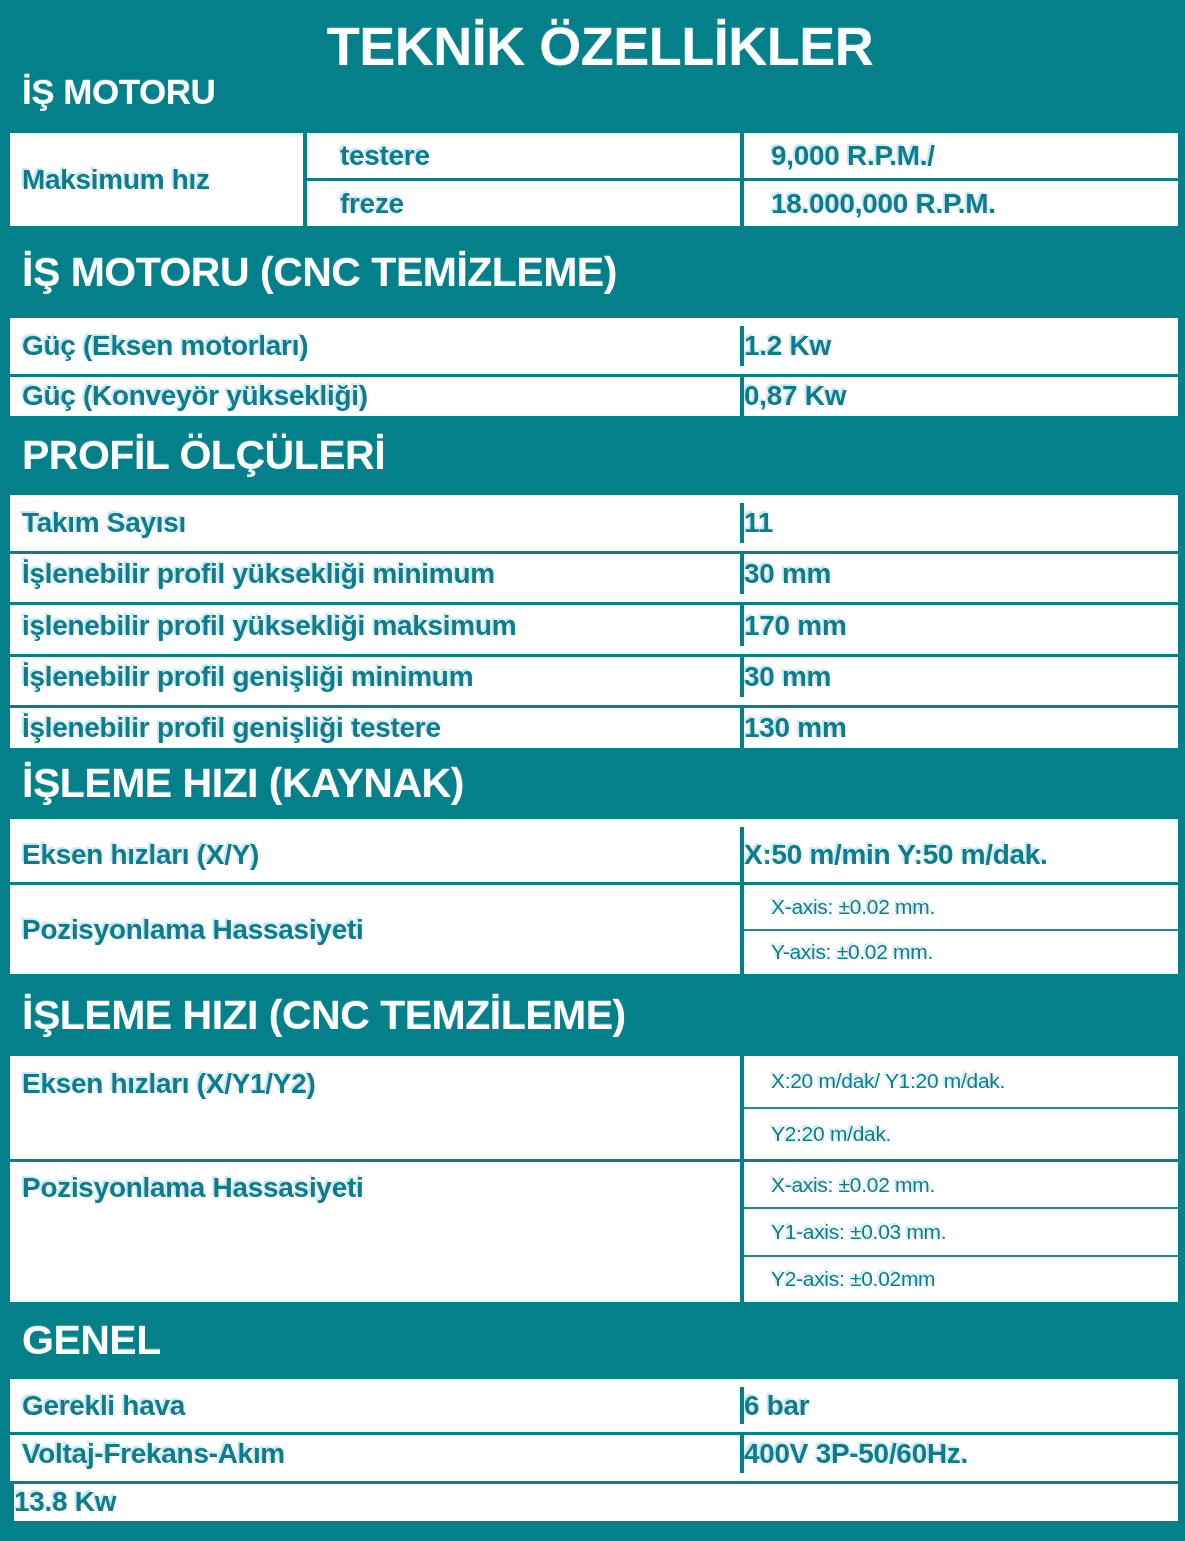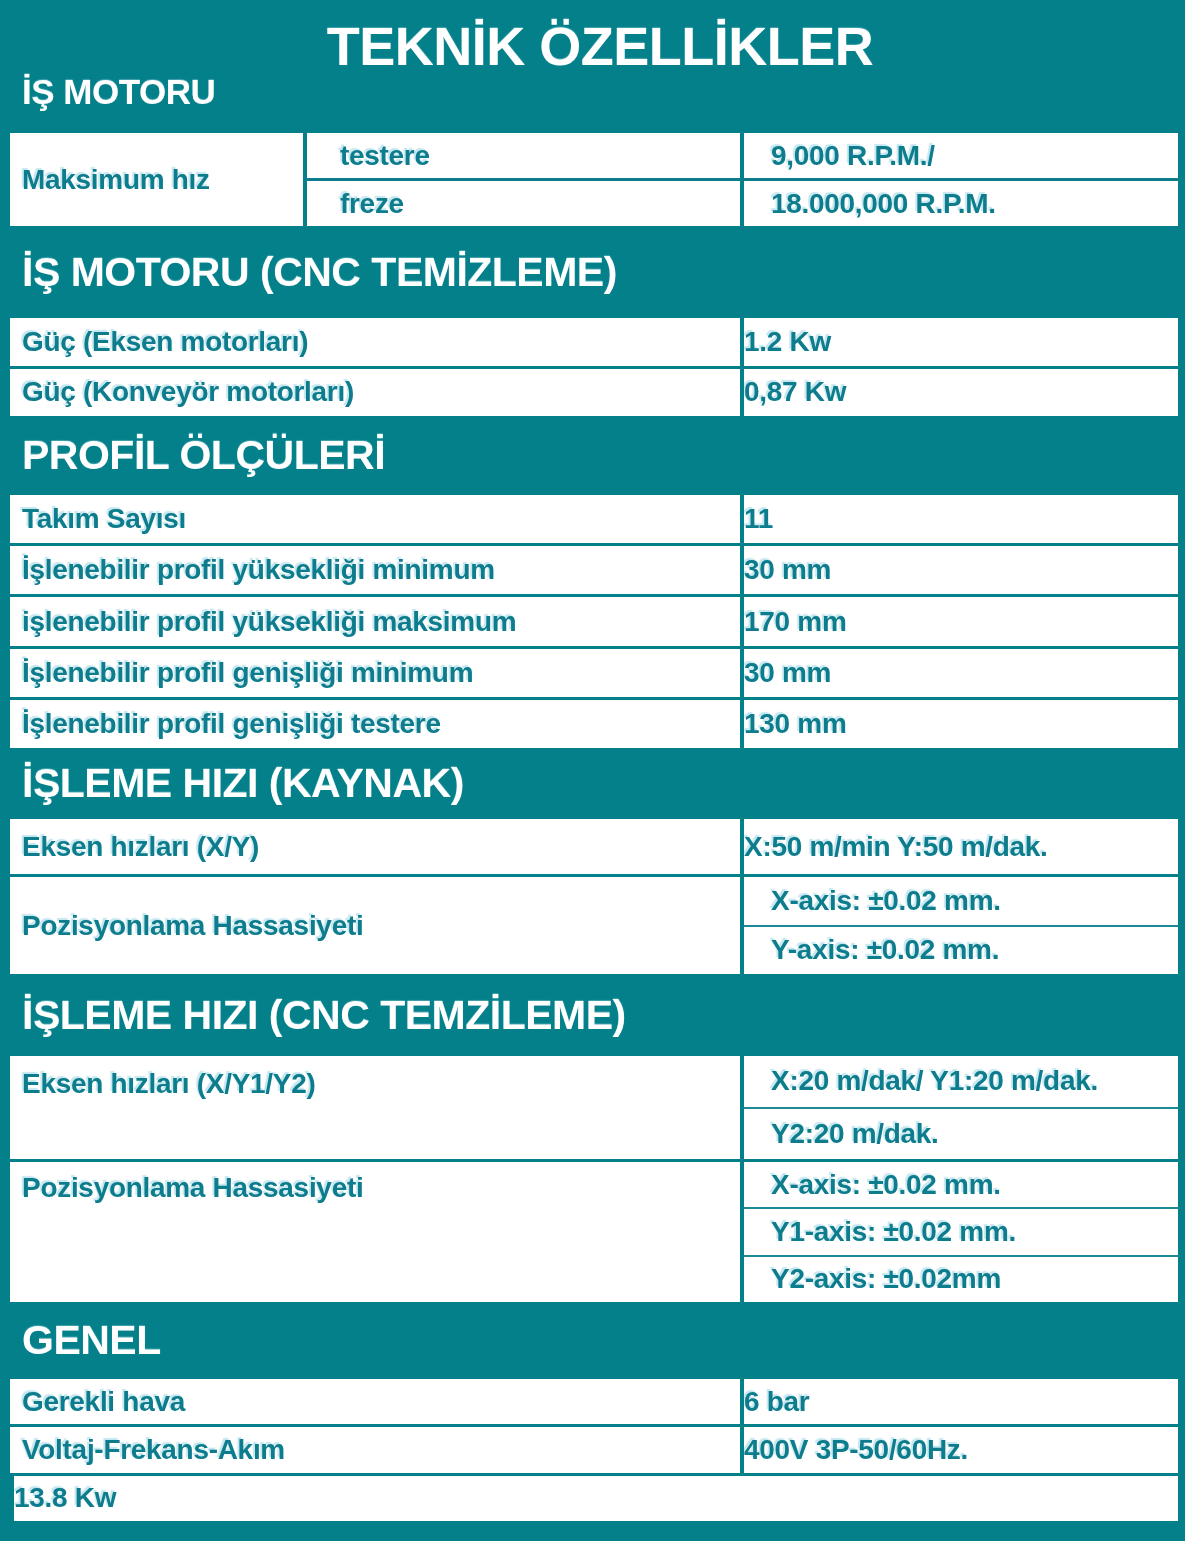--- a/index.html
+++ b/index.html
@@ -39,41 +39,41 @@
     font-size:41px; font-weight:bold;
     text-shadow:0 -1px 1px rgba(190,230,240,.35);
   }
 
   
   .band{
     background:#ffffff;
     display:flex; flex-direction:column;
     color:#0d7c8c;
   }
-  .row{ display:flex; width:100%; }
+  .row{ display:flex; width:100%;margin-top:8px; }
   .row + .row, .group + .row, .row + .group, .group + .group{ border-top:3px solid #03808a; }
 
   .cell{
     display:flex; align-items:center;
     font-weight:bold; font-size:28px; letter-spacing:-0.3px;
     text-shadow:-2px -2px 1px rgba(150,212,228,.55);
     white-space:nowrap; overflow:hidden;
   }
   .label-cell{ flex:0 0 730px; padding-left:12px; }
   .value-cell{ flex:1; border-left:4px solid #03808a; }
 
   
   .group{ display:flex; width:100%; }
   .value-stack{
     flex:1; display:flex; flex-direction:column;
     border-left:4px solid #03808a;
   }
   .value-stack .stack-cell{
     flex:1; display:flex; align-items:center;
-    font-weight:bold; font-size:28px; letter-spacing:-0.3px;
+    font-weight:normal; font-size:21px; letter-spacing:-0.3px;
     padding-left:27px; white-space:nowrap; overflow:hidden;
     text-shadow:-2px -2px 1px rgba(150,212,228,.55);
   }
   .value-stack .stack-cell + .stack-cell{ border-top:2px solid #1b8a96; }
 
   
   .maks-label{ flex:0 0 293px; padding-left:12px; }
   .maks-right{ flex:1; display:flex; flex-direction:column; border-left:4px solid #03808a; }
   .maks-subrow{ flex:1; display:flex; }
   .maks-subrow + .maks-subrow{ border-top:3px solid #0d7c8c; }
@@ -108,21 +108,21 @@
 
   <div class="section-header" style="height:92px">
     <div class="section-title">İŞ MOTORU (CNC TEMİZLEME)</div>
   </div>
   <div class="band" style="height:98px">
     <div class="row" style="flex:1">
       <div class="cell label-cell">Güç (Eksen motorları)</div>
       <div class="cell value-cell">1.2 Kw</div>
     </div>
     <div class="row" style="flex:1">
-      <div class="cell label-cell">Güç (Konveyör motorları)</div>
+      <div class="cell label-cell">Güç (Konveyör yüksekliği)</div>
       <div class="cell value-cell">0,87 Kw</div>
     </div>
   </div>
 
   <div class="section-header" style="height:79px">
     <div class="section-title">PROFİL ÖLÇÜLERİ</div>
   </div>
   <div class="band" style="height:253px">
     <div class="row" style="flex:1">
       <div class="cell label-cell">Takım Sayısı</div>
@@ -171,21 +171,21 @@
       <div class="cell label-cell" style="align-items:flex-start; padding-top:12px">Eksen hızları (X/Y1/Y2)</div>
       <div class="value-stack">
         <div class="stack-cell">X:20 m/dak/ Y1:20 m/dak.</div>
         <div class="stack-cell">Y2:20 m/dak.</div>
       </div>
     </div>
     <div class="group" style="flex:1">
       <div class="cell label-cell" style="align-items:flex-start; padding-top:10px">Pozisyonlama Hassasiyeti</div>
       <div class="value-stack">
         <div class="stack-cell">X-axis: ±0.02 mm.</div>
-        <div class="stack-cell">Y1-axis: ±0.02 mm.</div>
+        <div class="stack-cell">Y1-axis: ±0.03 mm.</div>
         <div class="stack-cell">Y2-axis: ±0.02mm</div>
       </div>
     </div>
   </div>
 
   <div class="section-header" style="height:77px">
     <div class="section-title">GENEL</div>
   </div>
   <div class="band" style="height:142px">
     <div class="row" style="flex:1">

